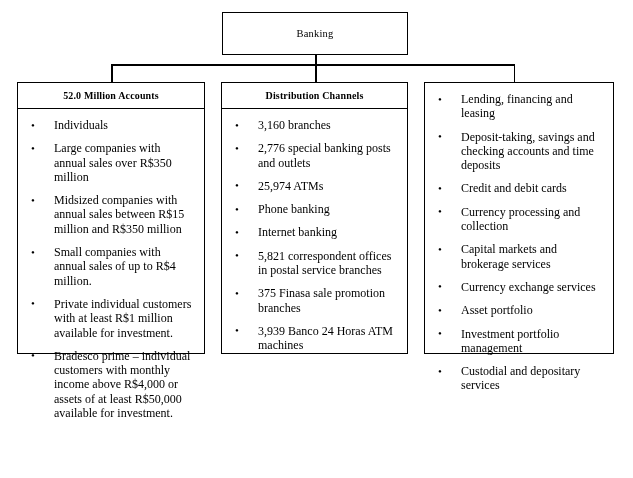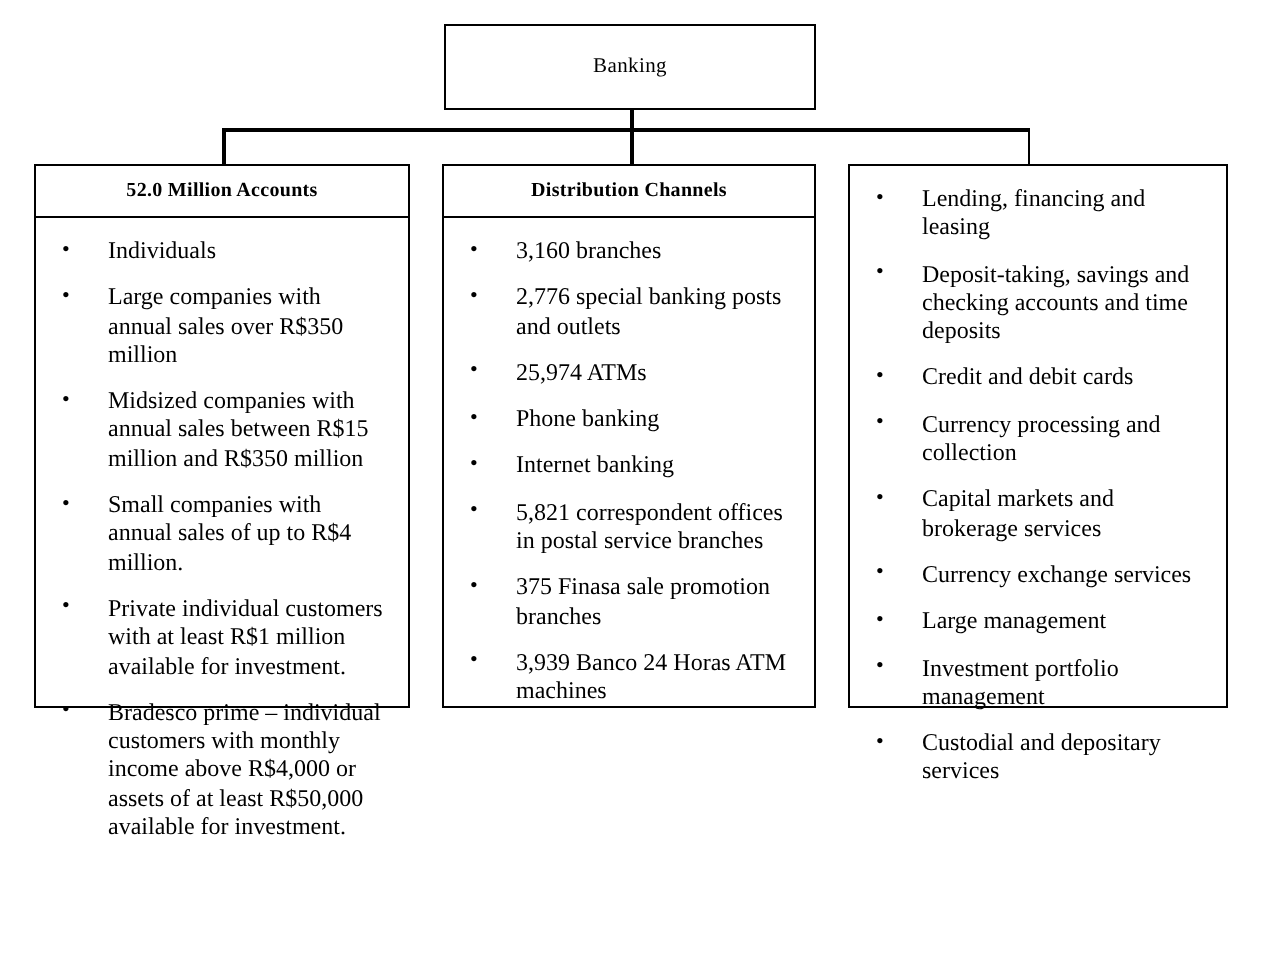--- a/index.html
+++ b/index.html
@@ -165,20 +165,20 @@
 
   <div class="col-box" id="col-2">
     <div class="col-body">
       <ul class="bullet-list">
         <li>Lending, financing and leasing</li>
         <li>Deposit-taking, savings and checking accounts and time deposits</li>
         <li>Credit and debit cards</li>
         <li>Currency processing and collection</li>
         <li>Capital markets and brokerage services</li>
         <li>Currency exchange services</li>
-        <li>Large management</li>
+        <li>Asset portfolio</li>
         <li>Investment portfolio management</li>
         <li>Custodial and depositary services</li>
       </ul>
     </div>
   </div>
 
 </div>
 
 </body></html>

